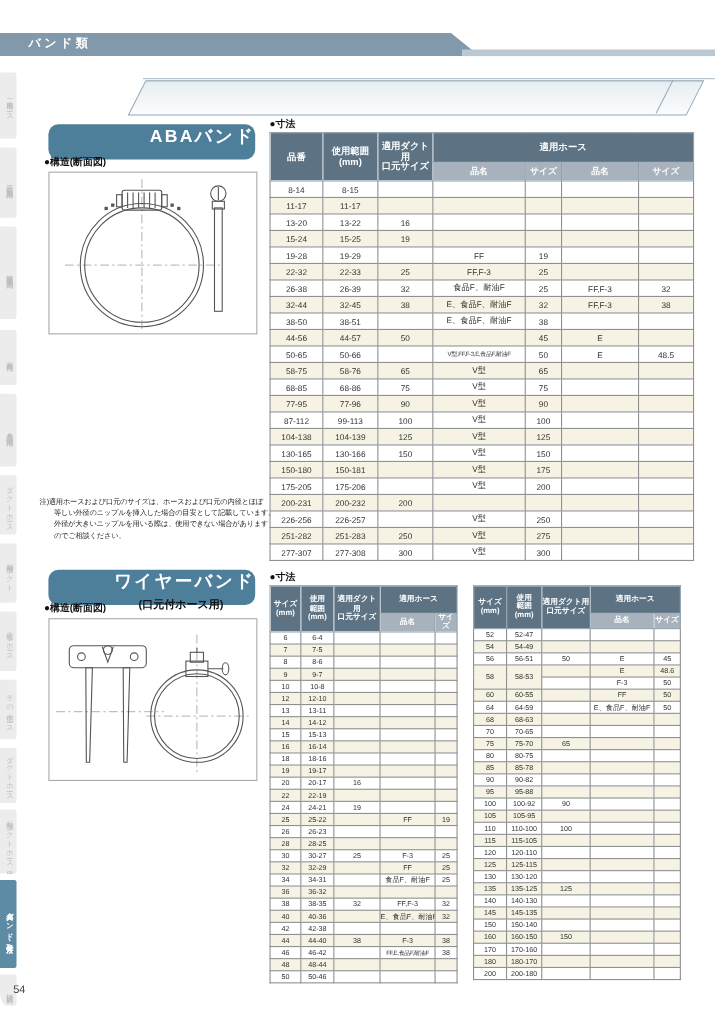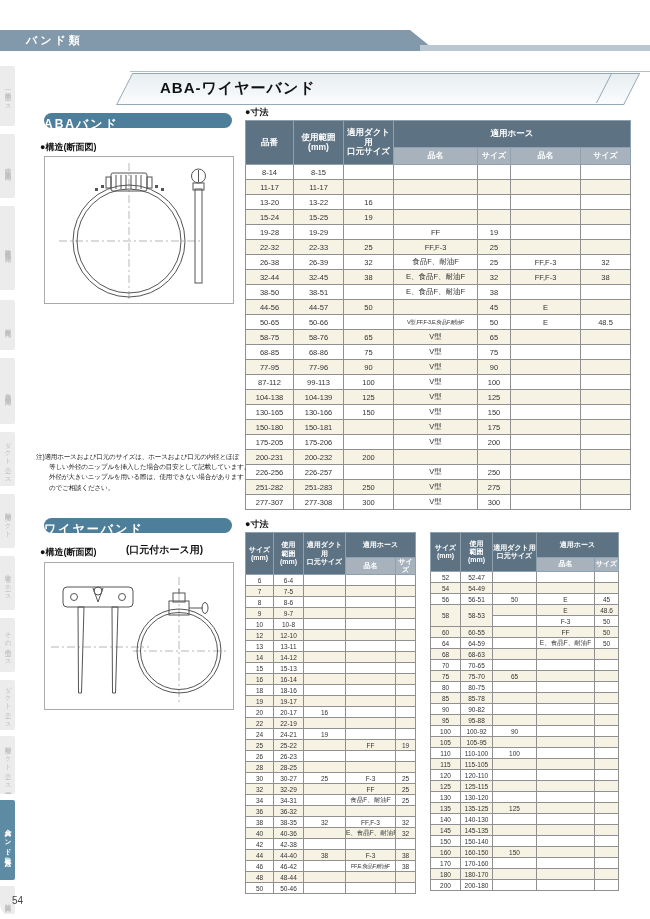--- a/index.html
+++ b/index.html
@@ -24,22 +24,22 @@
              letter-spacing:1px;}
 
   
   .side-tab{position:absolute;left:0;width:15px;background:#ececec;color:#bdbdbd;
             display:flex;align-items:center;justify-content:center;
             writing-mode:vertical-rl;font-size:6.5px;letter-spacing:1px;overflow:hidden;
             border-radius:0 2px 2px 0;}
   .side-tab.active{background:#5d8ba3;color:#fff;font-weight:bold;}
 
   
-  .sec-btn{position:absolute;left:44px;width:188px;height:15px;background:#4e7f9a;border-radius:9px;
-           color:#fff;font-weight:bold;font-size:12px;text-align:left;line-height:23px;
+  .sec-btn{position:absolute;left:44px;width:188px;height:32px;background:#4e7f9a;border-radius:9px;
+           color:#fff;font-weight:bold;font-size:16px;text-align:right;line-height:23px;
            letter-spacing:2px;}
   .s1{top:113px;} .s2{top:518px;}
 
   .lbl{position:absolute;font-weight:bold;font-size:9px;color:#111;text-align:right;}
   .struct1{left:40px;top:141px;} .dim1{left:245px;top:106px;}
   .struct2{left:40px;top:546px;} .dim2{left:245px;top:518px;}
   .sub2{position:absolute;left:126px;top:543px;font-weight:bold;font-size:10px;color:#111;}
 
   .diagram{position:absolute;left:44px;width:188px;border:1px solid #aaa;background:#fff;}
   .d1{top:156px;height:146px;} .d2{top:562px;height:146px;}
@@ -81,21 +81,20 @@
 <div id="page">
 
   <div class="banner">
     <span>バンド類</span>
   </div>
   <div class="banner-tail"></div>
 
   <div class="title-topline"></div>
   <div class="title-box"></div>
   <div class="title-inner"></div>
-  <div class="title-text">ABA-ワイヤーバンド</div>
 
   <nav id="sidebar">
       <div class="side-tab" style="top: 66px; height: 60px;">一般用ホース</div>
       <div class="side-tab" style="top: 134px; height: 64px;">耐圧・耐薬品用</div>
       <div class="side-tab" style="top: 206px; height: 84px;">静電気帯電防止用</div>
       <div class="side-tab" style="top: 300px; height: 50px;">耐摩耗用</div>
       <div class="side-tab" style="top: 358px; height: 66px;">食品用・耐油用</div>
       <div class="side-tab" style="top: 432px; height: 54px;">ダクトホース</div>
       <div class="side-tab" style="top: 494px; height: 54px;">耐熱用ダクト</div>
       <div class="side-tab" style="top: 556px; height: 54px;">非塩ビホース</div>

